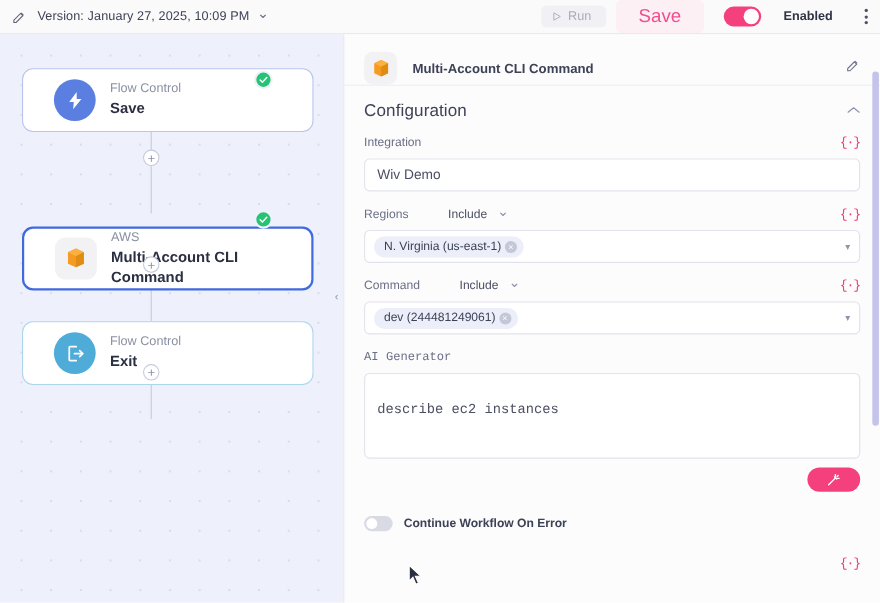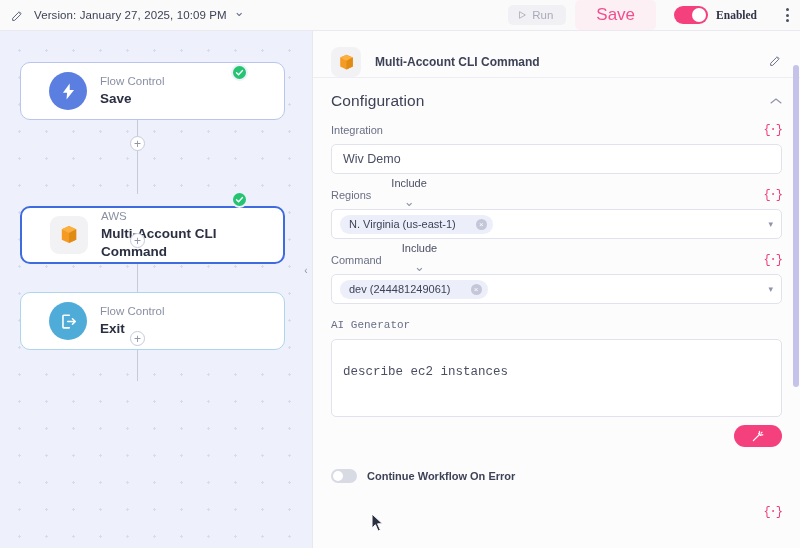--- a/index.html
+++ b/index.html
@@ -28,21 +28,21 @@
   .tb-run {
     display: flex; align-items: center; gap: 5px;
     background: #f1f1f5; color: #a9abb8;
     font-size: 11.5px; border-radius: 5px;
     padding: 4px 13px 4px 9px; margin-right: 9px; cursor: default;
   }
   .tb-save {
     background: #fdf0f5; color: #f24e8e; font-size: 17px;
     border-radius: 5px; padding: 5px 21px; margin-right: 18px; cursor: pointer;
   }
-  .tb-toggle-wrap { display: flex; align-items: center; gap: 8px; margin-right: 17px; cursor: pointer; font-family: Liberation Serif, serif; }
+  .tb-toggle-wrap { display: flex; align-items: center; gap: 20px; margin-right: 17px; cursor: pointer; }
   .switch-on {
     width: 34px; height: 18px; border-radius: 9px; background: #f5407e;
     position: relative;
   }
   .switch-on::after {
     content: ""; position: absolute; right: 2px; top: 2px;
     width: 14px; height: 14px; border-radius: 50%; background: #fff;
   }
   .tb-enabled { font-size: 11.5px; color: #2f3345; font-weight: 600; }
   .tb-kebab { width: 26px; display: flex; flex-direction: column; align-items: center; gap: 2.5px; cursor: pointer; }
@@ -126,39 +126,39 @@
   .section-head {
     display: flex; align-items: center; padding: 14px 18px 11px 18px; cursor: pointer;
   }
   .section-title { font-size: 15.5px; color: #3d4256; flex: 1; letter-spacing: .1px; }
   .chev-up { color: #8d93a8; font-size: 11px; }
 
   .field { padding: 0 18px; margin-bottom: 12px; position: relative; }
   .field-label-row { display: flex; align-items: center; height: 18px; margin-bottom: 5px; }
   .field-label { font-size: 11px; color: #6a6f85; }
   .sel-inline {
-    margin-left: 20px; font-size: 11px; color: #4b4f63;
-    display: flex; align-items: center; gap: 9px; cursor: pointer; flex-direction: column;
+    margin-left: 36px; font-size: 11px; color: #4b4f63;
+    display: flex; align-items: center; gap: 9px; cursor: pointer;
   }
   .braces {
     margin-left: auto; color: #ef3d78; font-size: 12px;
     font-family: "Liberation Mono", monospace; letter-spacing: -1px; cursor: pointer;
   }
   .input-box {
     height: 30px; border: 1px solid #e2e2ec; border-radius: 5px; background: #fff;
     display: flex; align-items: center; padding: 0 11px;
     font-size: 12.5px; color: #4b4f63; cursor: text;
   }
   .combo {
     height: 30px; border: 1px solid #e2e2ec; border-radius: 5px; background: #fff;
     display: flex; align-items: center; padding: 0 8px; cursor: pointer;
   }
   .chip {
     background: #eceefa; border-radius: 11px; height: 19px;
-    display: inline-flex; align-items: center; gap: 20px;
+    display: inline-flex; align-items: center; gap: 3px;
     padding: 0 6px 0 9px; font-size: 11px; color: #3d4256;
   }
   .chip-x {
     width: 11px; height: 11px; border-radius: 50%; background: #c4c7d8;
     color: #fff; font-size: 8px; line-height: 11px; text-align: center; cursor: pointer;
   }
   .caret-dn { margin-left: auto; color: #9094a8; font-size: 9px; }
   .textarea {
     height: 78px; border: 1px solid #e2e2ec; border-radius: 5px; background: #fff;
     padding: 25px 11px; font-size: 12.5px; color: #4b4f63; cursor: text;

